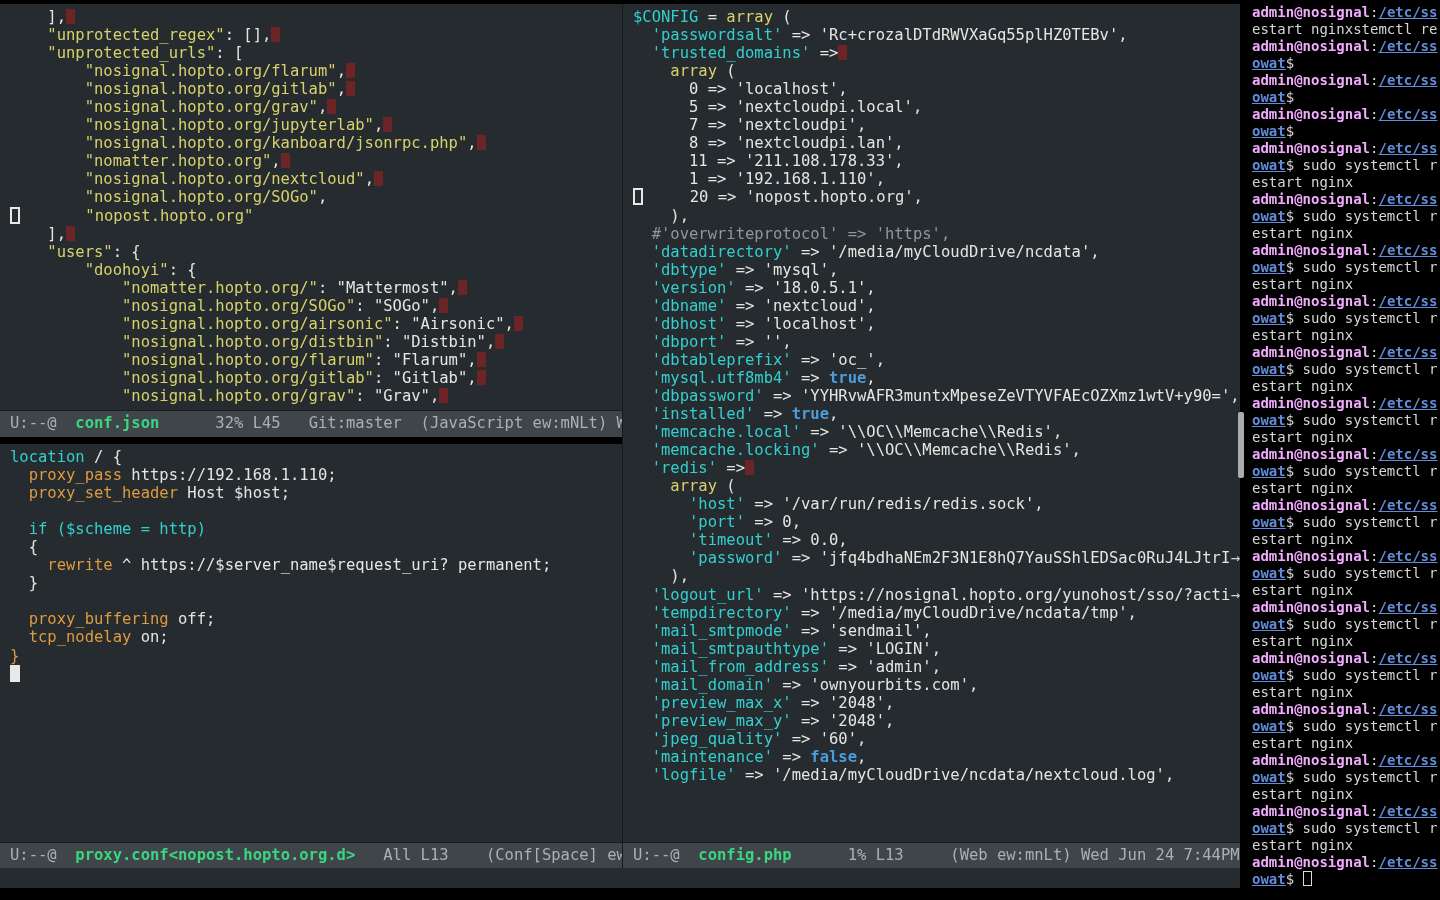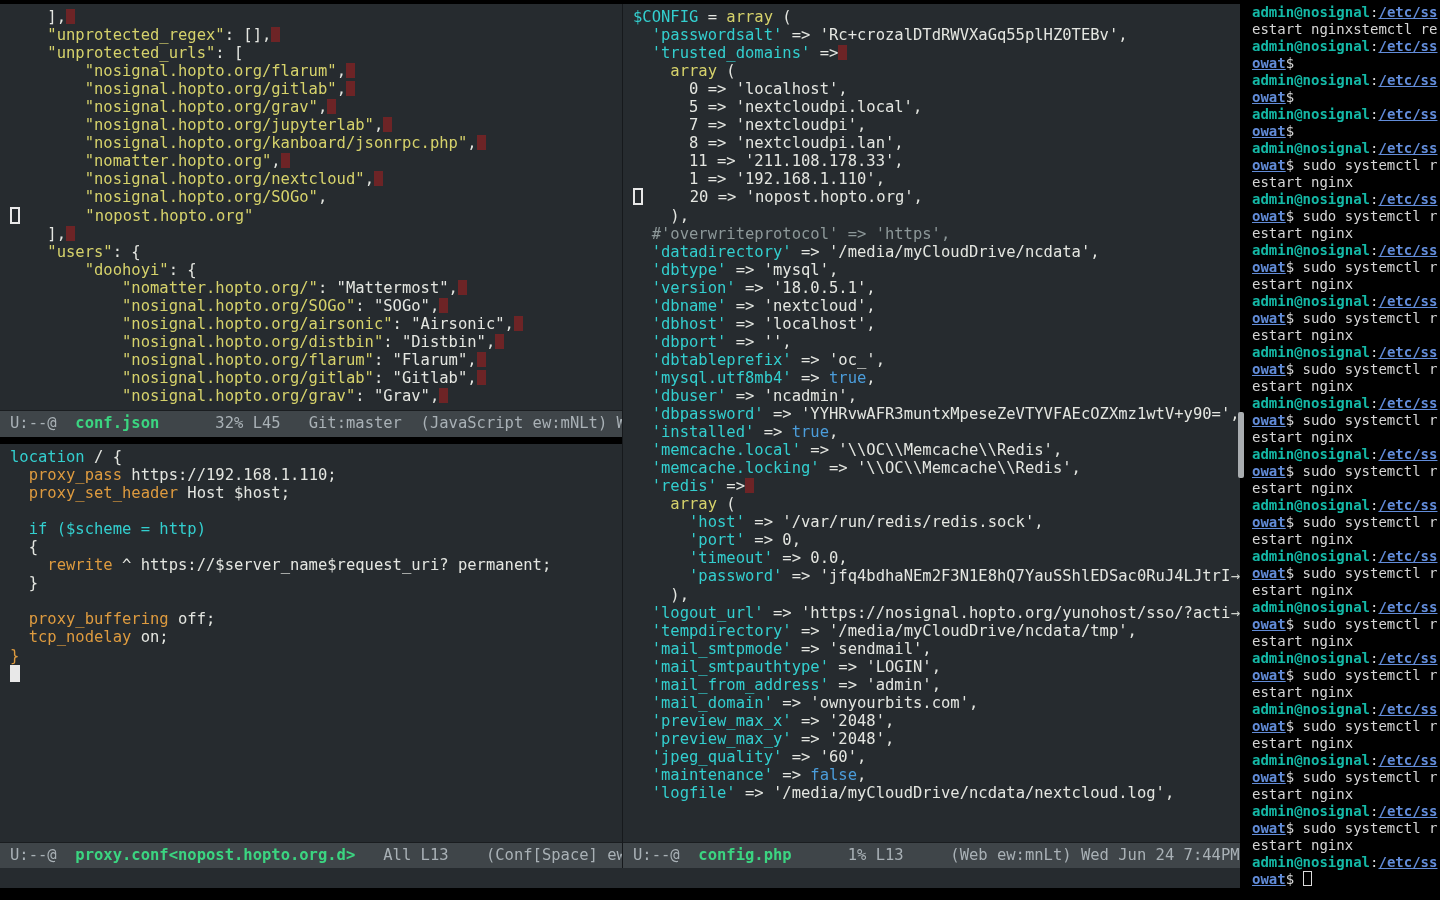--- a/index.html
+++ b/index.html
@@ -24,23 +24,23 @@
   .terminal{position:absolute;left:1240px;top:0;width:200px;height:900px;background:#000;}
   .term-body{position:absolute;left:12px;top:4px;width:188px;}
   .scrollbar-trough{position:absolute;left:0;top:0;width:7px;height:900px;background:#000;}
   .scrollbar-thumb{position:absolute;left:1238px;top:412px;width:6px;height:66px;
                    background:#a9adb0;border-radius:2px;}
   
   .s-w {color:#e4e6e1;}
   .s-y {color:#d6d26b;}
   .s-c {color:#33cfcf;}
   .s-o {color:#de9b3f;}
-  .s-bl{color:#4b9ddb;font-weight:normal;}
+  .s-bl{color:#4b9ddb;font-weight:bold;}
   .s-cm{color:#8d9899;margin-top:40px;}
-  .s-tg{color:#14b8a6;font-weight:bold;}
+  .s-tg{color:#f0abfc;font-weight:bold;}
   .s-tb{color:#628cd9;font-weight:bold;text-decoration:underline;}
   .s-tw{color:#d6d6d6;}
   .s-ar{position:absolute;right:1px;top:0;color:#d0d4cf;background:#262b2f;}
   .red-block{display:inline-block;width:9px;height:15px;background:#6d2426;
              vertical-align:-2px;}
   .cursor-hollow{display:inline-block;width:10px;height:17px;border:2px solid #e8e8e8;
                  box-sizing:border-box;vertical-align:-3px;}
   .cursor-solid{display:inline-block;width:10px;height:17px;background:#e8e8e8;
                 vertical-align:-3px;}
   .cursor-term{display:inline-block;width:9px;height:15px;border:1.5px solid #dcdcdc;
@@ -113,21 +113,20 @@
         <div class="row"><span class="s-w">    ),</span></div>
         <div class="row"><span class="s-cm">  #'overwriteprotocol' =&gt; 'https',</span></div>
         <div class="row"><span class="s-w">  </span><span class="s-c">'datadirectory'</span><span class="s-w"> =&gt; '/media/myCloudDrive/ncdata',</span></div>
         <div class="row"><span class="s-w">  </span><span class="s-c">'dbtype'</span><span class="s-w"> =&gt; 'mysql',</span></div>
         <div class="row"><span class="s-w">  </span><span class="s-c">'version'</span><span class="s-w"> =&gt; '18.0.5.1',</span></div>
         <div class="row"><span class="s-w">  </span><span class="s-c">'dbname'</span><span class="s-w"> =&gt; 'nextcloud',</span></div>
         <div class="row"><span class="s-w">  </span><span class="s-c">'dbhost'</span><span class="s-w"> =&gt; 'localhost',</span></div>
         <div class="row"><span class="s-w">  </span><span class="s-c">'dbport'</span><span class="s-w"> =&gt; '',</span></div>
         <div class="row"><span class="s-w">  </span><span class="s-c">'dbtableprefix'</span><span class="s-w"> =&gt; 'oc_',</span></div>
         <div class="row"><span class="s-w">  </span><span class="s-c">'mysql.utf8mb4'</span><span class="s-w"> =&gt; </span><span class="s-bl">true</span><span class="s-w">,</span></div>
-        <div class="row"><span class="s-w">  </span><span class="s-c">'dbuser'</span><span class="s-w"> =&gt; 'ncadmin',</span></div>
         <div class="row"><span class="s-w">  </span><span class="s-c">'dbpassword'</span><span class="s-w"> =&gt; 'YYHRvwAFR3muntxMpeseZeVTYVFAEcOZXmz1wtV+y90=',</span></div>
         <div class="row"><span class="s-w">  </span><span class="s-c">'installed'</span><span class="s-w"> =&gt; </span><span class="s-bl">true</span><span class="s-w">,</span></div>
         <div class="row"><span class="s-w">  </span><span class="s-c">'memcache.local'</span><span class="s-w"> =&gt; '\\OC\\Memcache\\Redis',</span></div>
         <div class="row"><span class="s-w">  </span><span class="s-c">'memcache.locking'</span><span class="s-w"> =&gt; '\\OC\\Memcache\\Redis',</span></div>
         <div class="row"><span class="s-w">  </span><span class="s-c">'redis'</span><span class="s-w"> =&gt;</span><span class="red-block"></span></div>
         <div class="row"><span class="s-w">    </span><span class="s-y">array</span><span class="s-w"> (</span></div>
         <div class="row"><span class="s-w">      </span><span class="s-c">'host'</span><span class="s-w"> =&gt; '/var/run/redis/redis.sock',</span></div>
         <div class="row"><span class="s-w">      </span><span class="s-c">'port'</span><span class="s-w"> =&gt; 0,</span></div>
         <div class="row"><span class="s-w">      </span><span class="s-c">'timeout'</span><span class="s-w"> =&gt; 0.0,</span></div>
         <div class="row"><span class="s-w">      </span><span class="s-c">'password'</span><span class="s-w"> =&gt; 'jfq4bdhaNEm2F3N1E8hQ7YauSShlEDSac0RuJ4LJtrI='</span><span class="s-ar">→</span></div>

